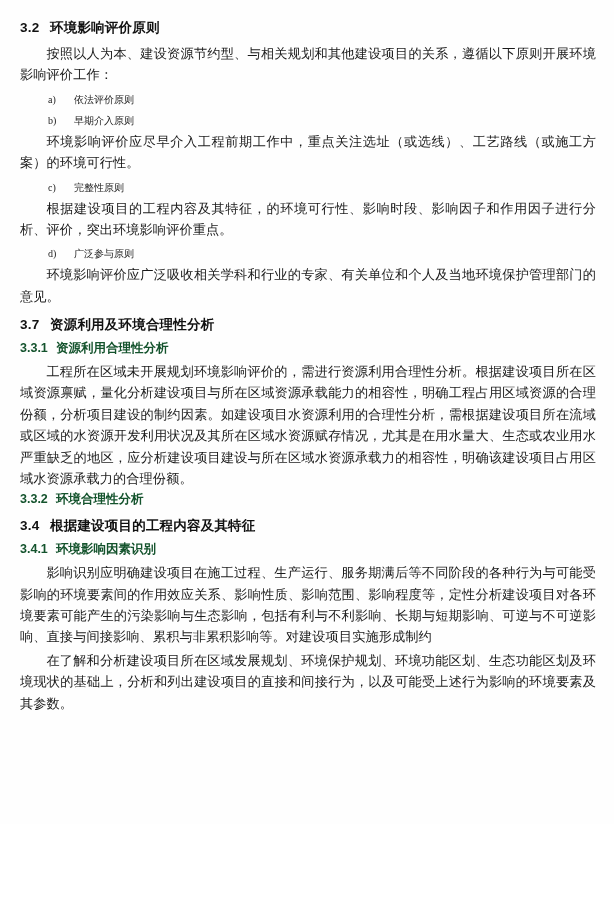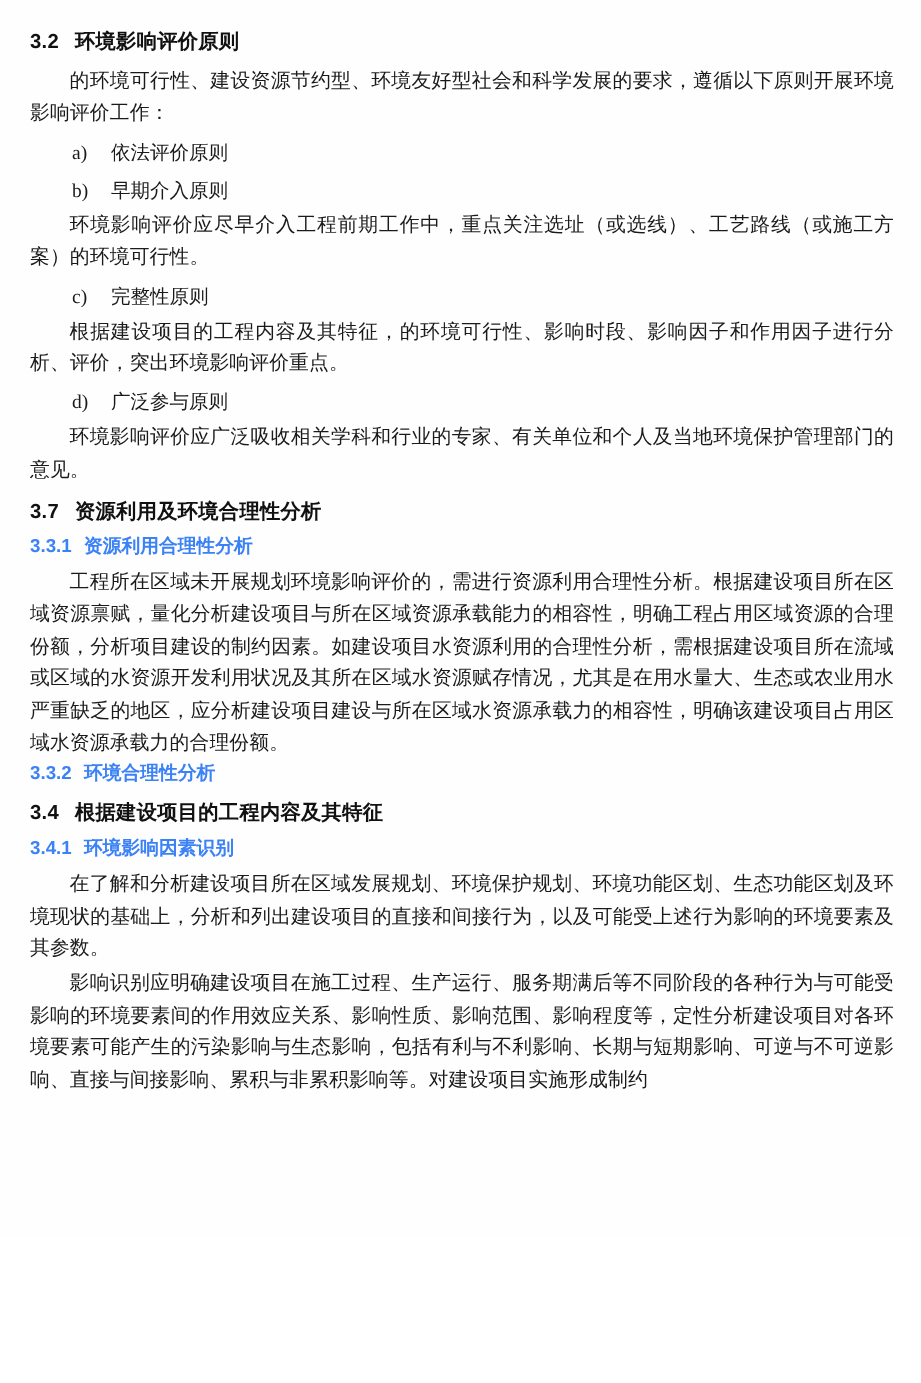--- a/index.html
+++ b/index.html
@@ -31,29 +31,29 @@
     letter-spacing: 0.2px;
   }
   .h2 .num {
     display: inline-block;
     min-width: 30px;
   }
   .h3 {
     font-family: "Liberation Sans", "DejaVu Sans", sans-serif;
     font-size: 12.5px;
     font-weight: bold;
-    color: #3b82f6;
+    color: #14532d;
     margin: 0 0 4px 0;
   }
   .h3 .num {
     display: inline-block;
     min-width: 36px;
   }
   .item {
-    font-size: 13px;
+    font-size: 10px;
     margin: 7px 0 3px 0;
     padding-left: 28px;
     font-family: "Liberation Serif", "DejaVu Serif", serif;
   }
   .item .marker {
     display: inline-block;
     min-width: 26px;
     font-family: "Liberation Serif", "DejaVu Serif", serif;
   }
   p.para {
@@ -69,21 +69,21 @@
 </style>
 </head>
 <body>
 
 <div class="page">
 
   <div class="h2">
     <span class="num">3.2</span><span>环境影响评价原则</span>
   </div>
 
-  <p class="para">的环境可行性、建设资源节约型、环境友好型社会和科学发展的要求，遵循以下原则开展环境影响评价工作：</p>
+  <p class="para">按照以人为本、建设资源节约型、与相关规划和其他建设项目的关系，遵循以下原则开展环境影响评价工作：</p>
 
   <div class="item">
     <span class="marker">a)</span><span>依法评价原则</span>
   </div>
 
 
   <div class="item">
     <span class="marker">b)</span><span>早期介入原则</span>
   </div>
 
@@ -117,17 +117,17 @@
 
 
   <div class="h2">
     <span class="num">3.4</span><span>根据建设项目的工程内容及其特征</span>
   </div>
 
   <div class="h3">
     <span class="num">3.4.1</span><span>环境影响因素识别</span>
   </div>
 
+  <p class="para tight">影响识别应明确建设项目在施工过程、生产运行、服务期满后等不同阶段的各种行为与可能受影响的环境要素间的作用效应关系、影响性质、影响范围、影响程度等，定性分析建设项目对各环境要素可能产生的污染影响与生态影响，包括有利与不利影响、长期与短期影响、可逆与不可逆影响、直接与间接影响、累积与非累积影响等。对建设项目实施形成制约</p>
+
   <p class="para">在了解和分析建设项目所在区域发展规划、环境保护规划、环境功能区划、生态功能区划及环境现状的基础上，分析和列出建设项目的直接和间接行为，以及可能受上述行为影响的环境要素及其参数。</p>
-
-  <p class="para tight">影响识别应明确建设项目在施工过程、生产运行、服务期满后等不同阶段的各种行为与可能受影响的环境要素间的作用效应关系、影响性质、影响范围、影响程度等，定性分析建设项目对各环境要素可能产生的污染影响与生态影响，包括有利与不利影响、长期与短期影响、可逆与不可逆影响、直接与间接影响、累积与非累积影响等。对建设项目实施形成制约</p>
 
 </div>
 
 </body></html>

